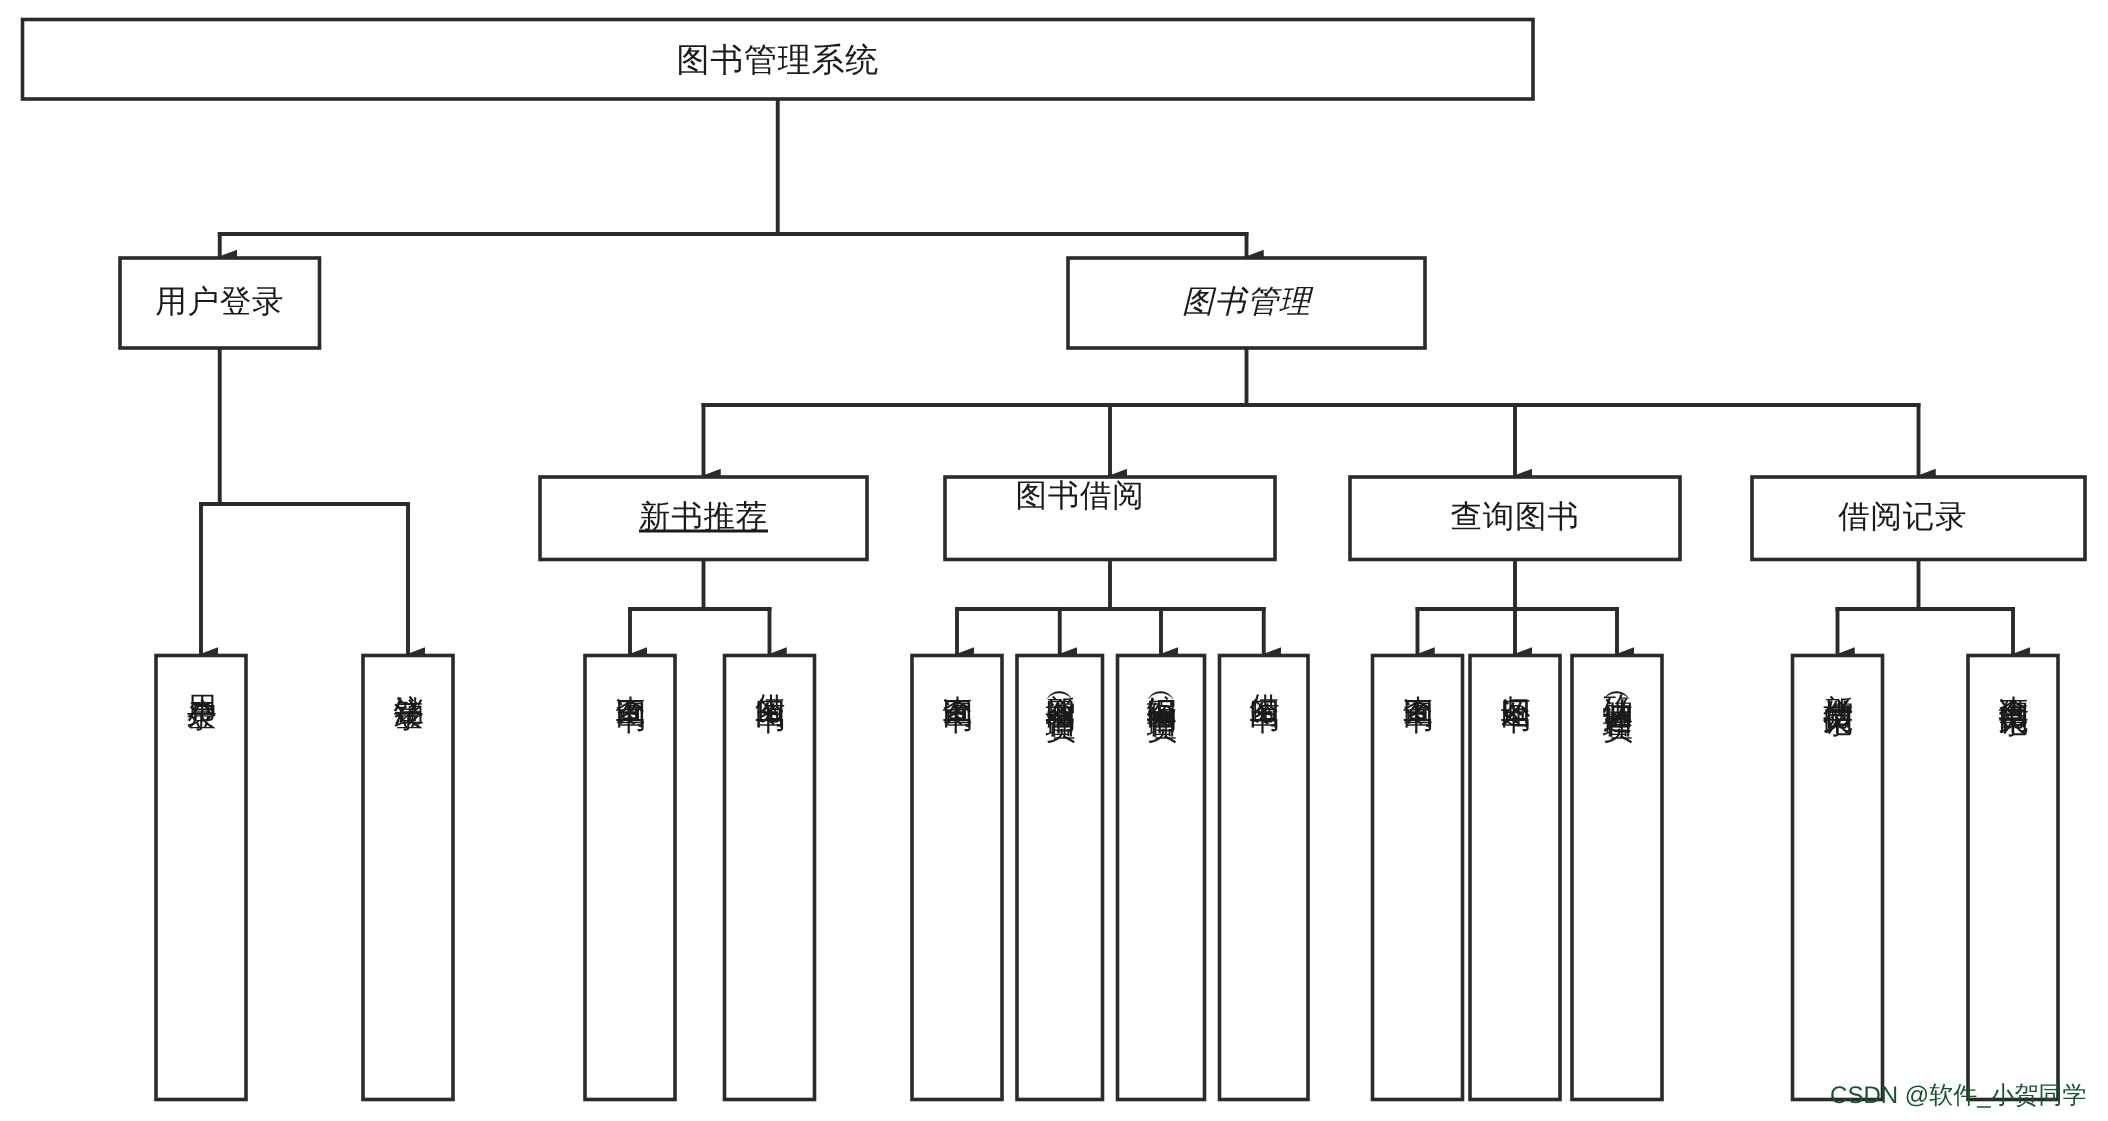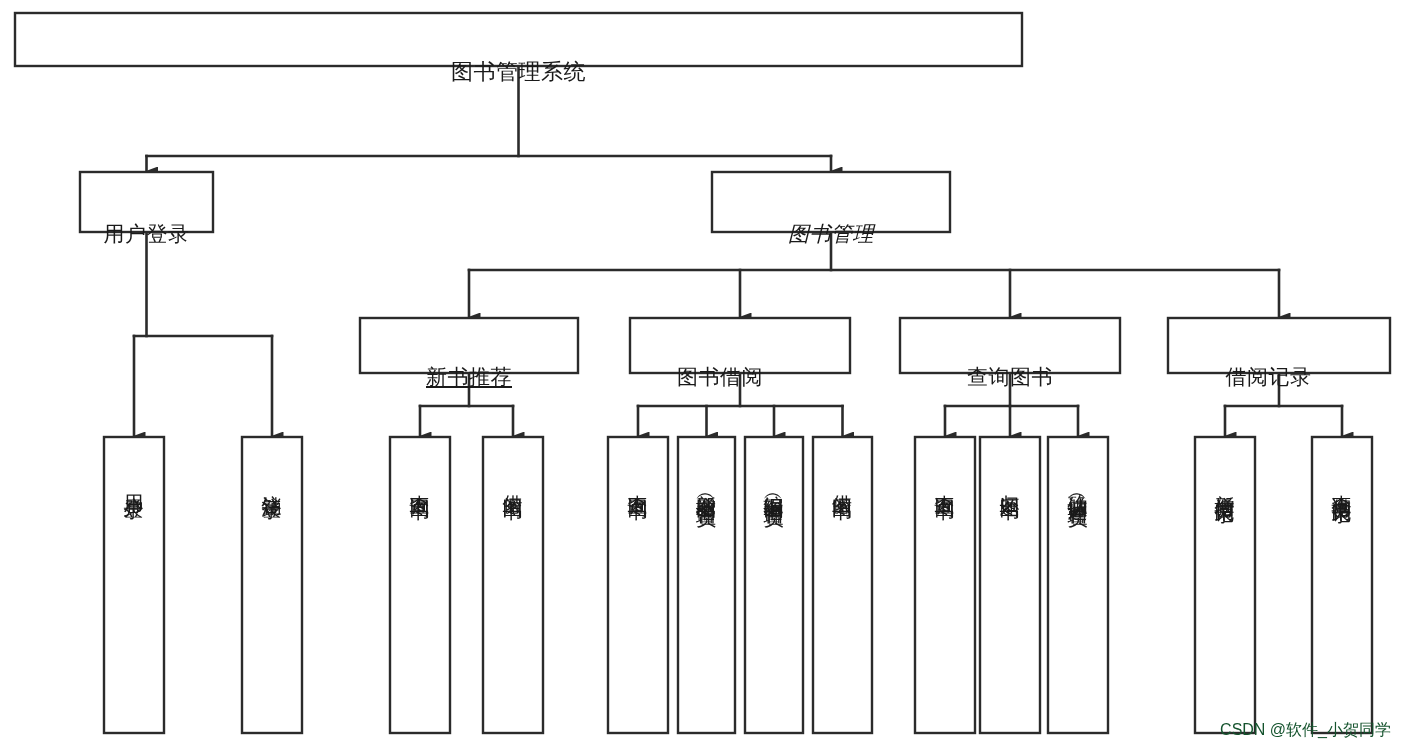--- a/index.html
+++ b/index.html
@@ -44,21 +44,20 @@
     position: absolute;
     display: flex;
     align-items: center;
     justify-content: center;
     color: #1a1a1a;
     font-family: "Liberation Sans", "DejaVu Sans", sans-serif;
     text-align: center;
     box-sizing: border-box;
     pointer-events: none;
     user-select: none;
-    margin-top: 32px;
   }
   .node-label.horizontal {
     font-size: 21px;
     line-height: 1.15;
     letter-spacing: 0.5px;
   }
   .node-label.vertical {
     writing-mode: vertical-rl;
     text-orientation: upright;
     font-size: 20px;
@@ -149,21 +148,21 @@
         <rect x="1195" y="437" width="60" height="296" class="node-box"></rect>
         <rect x="1312" y="437" width="60" height="296" class="node-box"></rect>
       </g>
   </svg>
 
   <div id="labels-layer">
       <div class="node-label horizontal root" style="left: 15px; top: 13px; width: 1007px; height: 53px;">图书管理系统</div>
       <div class="node-label horizontal" style="left: 80px; top: 172px; width: 133px; height: 60px;">用户登录</div>
       <div class="node-label horizontal" style="left: 712px; top: 172px; width: 238px; height: 60px; font-style: italic;">图书管理</div>
       <div class="node-label horizontal" style="left: 360px; top: 318px; width: 218px; height: 54px; text-decoration: underline;">新书推荐</div>
-      <div class="node-label horizontal" style="left: 630px; top: 318px; width: 180px; height: 55px; border-radius: 13px;">图书借阅</div>
+      <div class="node-label horizontal" style="left: 630px; top: 304px; width: 180px; height: 55px; border-radius: 13px;">图书借阅</div>
       <div class="node-label horizontal" style="left: 900px; top: 318px; width: 220px; height: 55px;">查询图书</div>
       <div class="node-label horizontal" style="left: 1168px; top: 318px; width: 201px; height: 55px;">借阅记录</div>
       <div class="node-label vertical" style="left: 104px; top: 437px; width: 60px; height: 296px;">用户登录</div>
       <div class="node-label vertical" style="left: 242px; top: 437px; width: 60px; height: 296px;">注销登录</div>
       <div class="node-label vertical" style="left: 390px; top: 437px; width: 60px; height: 296px;">查询图书</div>
       <div class="node-label vertical" style="left: 483px; top: 437px; width: 60px; height: 296px;">借阅图书</div>
       <div class="node-label vertical" style="left: 608px; top: 437px; width: 60px; height: 296px;">查询图书</div>
       <div class="node-label vertical" style="left: 678px; top: 437px; width: 57px; height: 296px;">新增图书（管理员）</div>
       <div class="node-label vertical" style="left: 745px; top: 437px; width: 58px; height: 296px;">编辑图书（管理员）</div>
       <div class="node-label vertical" style="left: 813px; top: 437px; width: 59px; height: 296px;">借阅图书</div>

